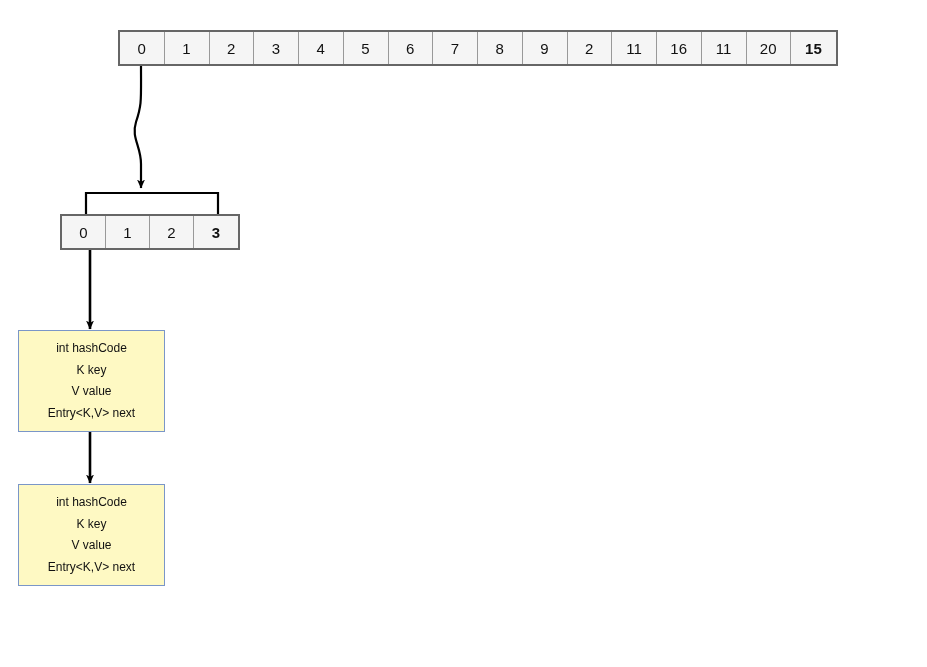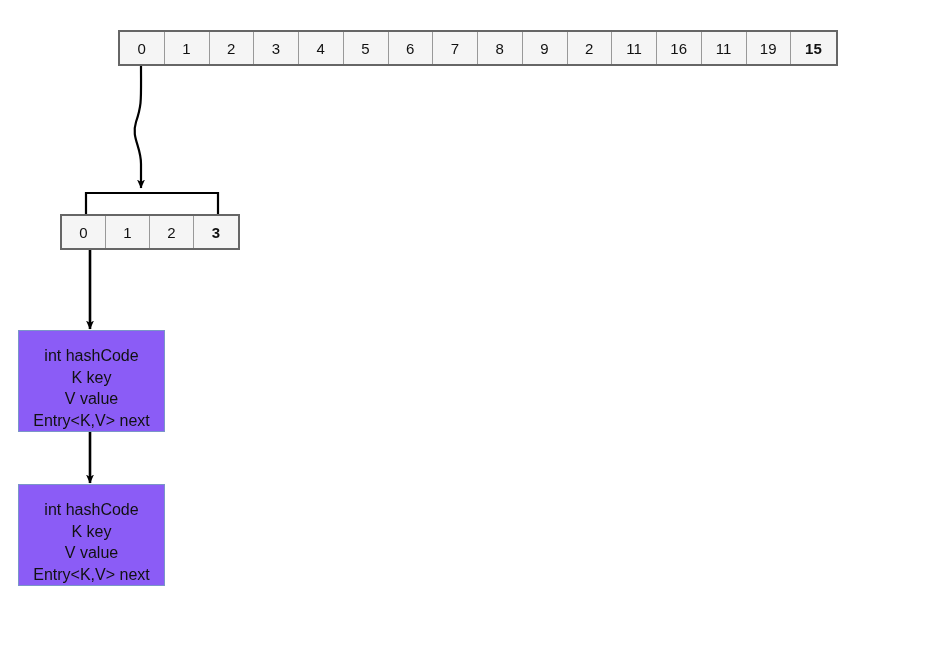--- a/index.html
+++ b/index.html
@@ -71,29 +71,29 @@
   #sub-array .cell {
     width: 45px;
     height: 100%;
   }
 
   
   .entry-box {
     position: absolute;
     box-sizing: border-box;
     border: 1px solid #7a96c8;
-    background: #8b5cf6;
+    background: #fef9c3;
     color: #111111;
-    font-size: 16px;
+    font-size: 12px;
     line-height: 21.5px;
     text-align: center;
     display: flex;
     flex-direction: column;
     align-items: center;
-    justify-content: flex-end;
+    justify-content: center;
     left: 18px;
     width: 147px;
     height: 102px;
   }
   #entry-node-1 { top: 330px; }
   #entry-node-2 { top: 484px; }
   .entry-box .field {
     white-space: nowrap;
   }
 
@@ -120,21 +120,21 @@
     <div class="cell">4</div>
     <div class="cell">5</div>
     <div class="cell">6</div>
     <div class="cell">7</div>
     <div class="cell">8</div>
     <div class="cell">9</div>
     <div class="cell">2</div>
     <div class="cell">11</div>
     <div class="cell">16</div>
     <div class="cell">11</div>
-    <div class="cell">19</div>
+    <div class="cell">20</div>
     <div class="cell">15</div>
   </div>
 
   <div class="array" id="sub-array">
     <div class="cell">0</div>
     <div class="cell">1</div>
     <div class="cell">2</div>
     <div class="cell">3</div>
   </div>
 

